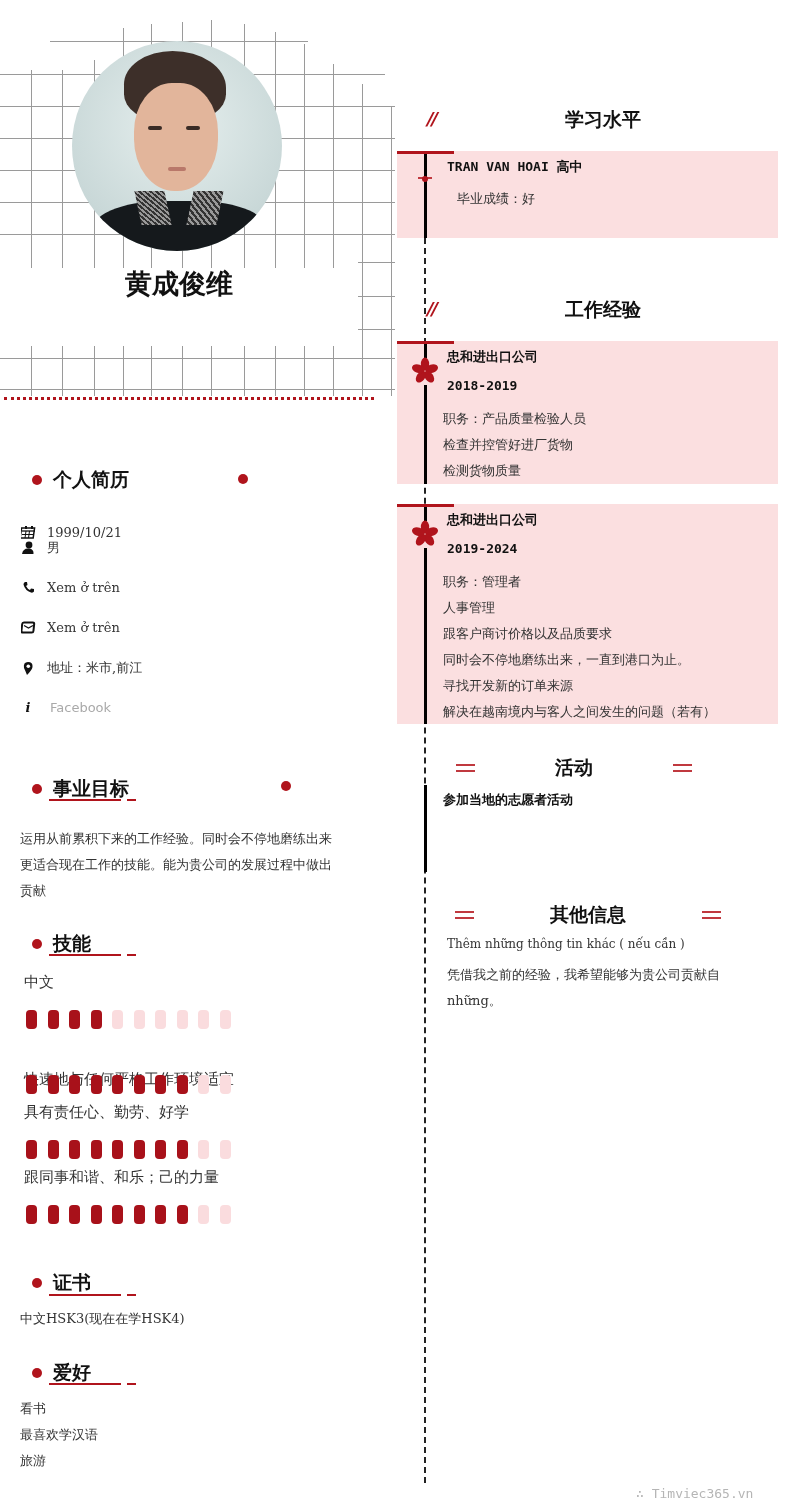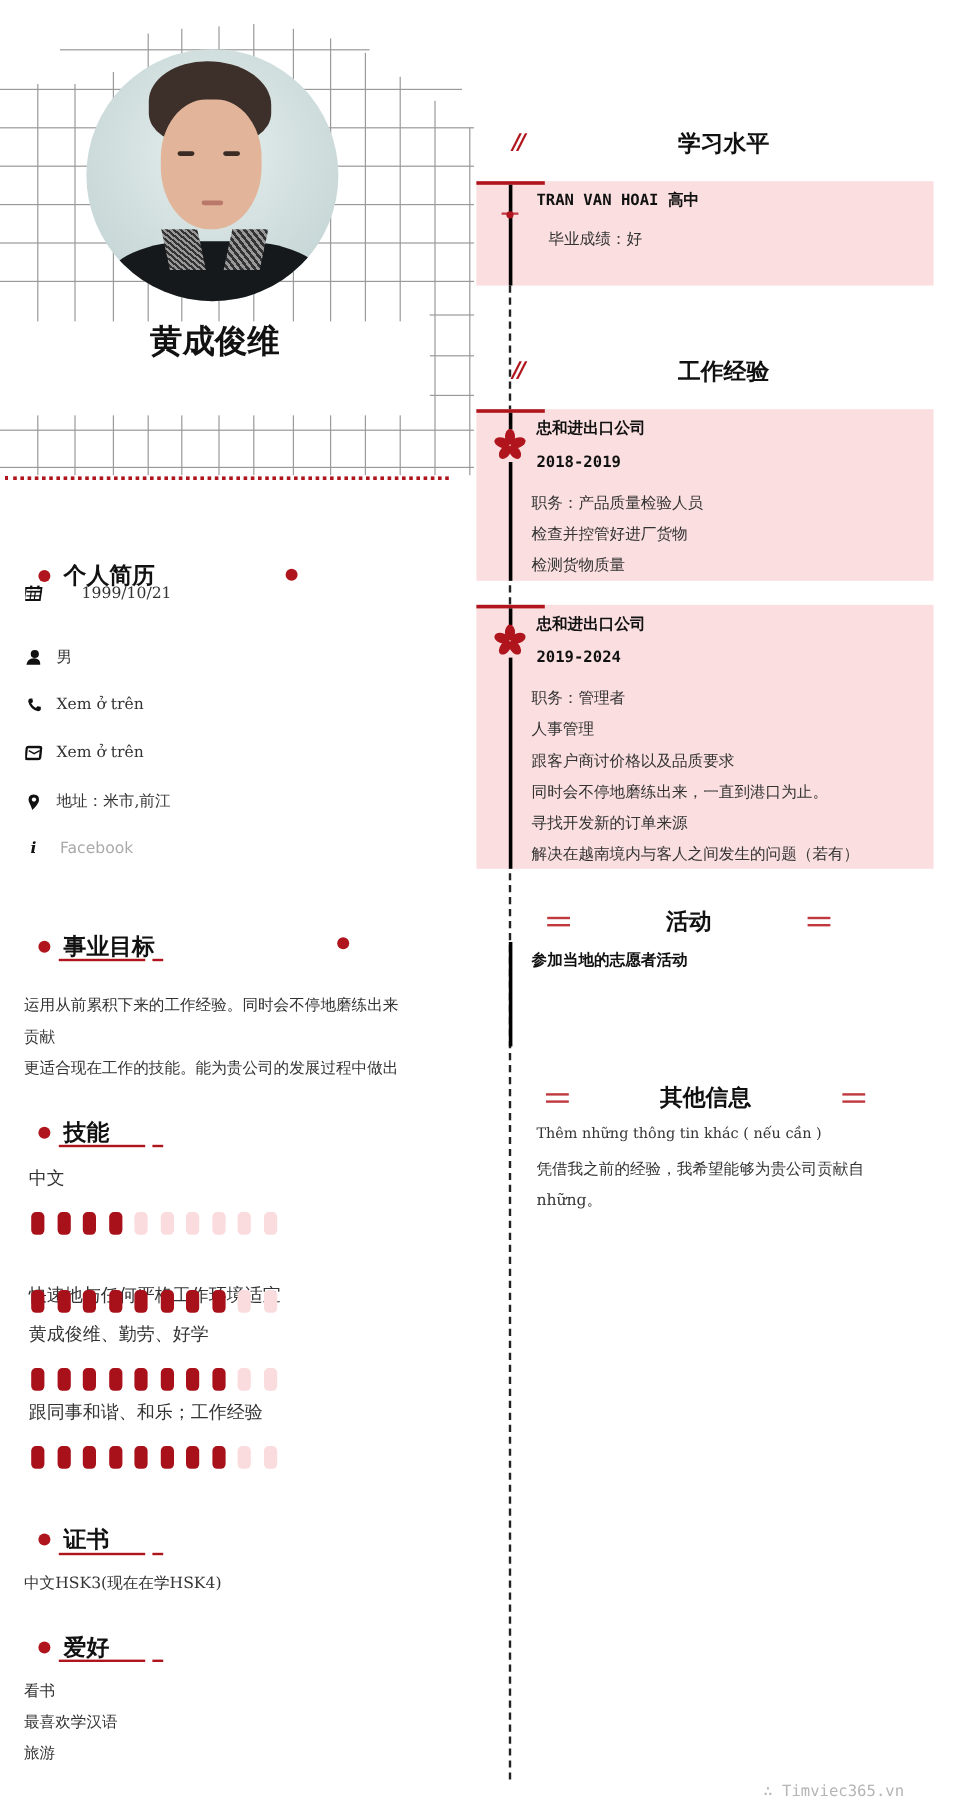--- a/index.html
+++ b/index.html
@@ -122,21 +122,21 @@
 
 <div class="name">黄成俊维</div>
 <div class="dotted-rule"></div>
 
 <div class="sec-head" style="top:467px;">
   <span class="bullet"></span>
   <span class="title">个人简历</span>
 </div>
 <div class="sec-dot" style="left:238px;top:474px;"></div>
 
-<div class="info-row" style="top:486px;gap:21px;">
+<div class="info-row" style="top:524px;">
   <span class="ico">
     <svg width="15" height="14" viewBox="0 0 15 14">
         <rect x="1" y="3" width="13" height="10" fill="none" stroke="#111" stroke-width="1.5" transform="skewX(-8)"></rect>
         <line x1="1" y1="6" x2="14" y2="6" stroke="#111" stroke-width="1.3"></line>
         <line x1="5" y1="6" x2="4" y2="13" stroke="#111"></line>
         <line x1="8.5" y1="6" x2="7.5" y2="13" stroke="#111"></line>
         <line x1="1" y1="9.5" x2="13" y2="9.5" stroke="#111"></line>
         <rect x="4" y="1" width="2" height="3" fill="#111"></rect>
         <rect x="10" y="1" width="2" height="3" fill="#111"></rect>
       </svg>
@@ -186,22 +186,22 @@
 <div class="sec-head" style="top:776px;">
   <span class="bullet"></span>
   <span class="title">事业目标</span>
 </div>
 <div class="sec-underline" style="left:49px;top:799px;width:72px;"></div>
 <div class="sec-underline" style="left:127px;top:799px;width:9px;"></div>
 <div class="sec-dot" style="left:281px;top:781px;"></div>
 
 <div class="para" style="top:826px;">
   <div>运用从前累积下来的工作经验。同时会不停地磨练出来</div>
+  <div>更适合现在工作的技能。能为贵公司的发展过程中做出</div>
   <div>贡献</div>
-  <div>更适合现在工作的技能。能为贵公司的发展过程中做出</div>
 </div>
 
 <div class="sec-head" style="top:931px;">
   <span class="bullet"></span>
   <span class="title">技能</span>
 </div>
 <div class="sec-underline" style="left:49px;top:954px;width:72px;"></div>
 <div class="sec-underline" style="left:127px;top:954px;width:9px;"></div>
 
 <div class="skill-name" style="top:973px;">中文</div>
@@ -225,35 +225,35 @@
     <span class="pill on"></span>
     <span class="pill on"></span>
     <span class="pill on"></span>
     <span class="pill on"></span>
     <span class="pill on"></span>
     <span class="pill on"></span>
     <span class="pill off"></span>
     <span class="pill off"></span>
   </div>
 
-<div class="skill-name" style="top:1103px;">黄成俊维、勤劳、好学</div>
+<div class="skill-name" style="top:1103px;">具有责任心、勤劳、好学</div>
 <div class="bars" style="top:1140px;">
     <span class="pill on"></span>
     <span class="pill on"></span>
     <span class="pill on"></span>
     <span class="pill on"></span>
     <span class="pill on"></span>
     <span class="pill on"></span>
     <span class="pill on"></span>
     <span class="pill on"></span>
     <span class="pill off"></span>
     <span class="pill off"></span>
   </div>
 
-<div class="skill-name" style="top:1168px;">跟同事和谐、和乐；工作经验</div>
+<div class="skill-name" style="top:1168px;">跟同事和谐、和乐；己的力量</div>
 <div class="bars" style="top:1205px;">
     <span class="pill on"></span>
     <span class="pill on"></span>
     <span class="pill on"></span>
     <span class="pill on"></span>
     <span class="pill on"></span>
     <span class="pill on"></span>
     <span class="pill on"></span>
     <span class="pill on"></span>
     <span class="pill off"></span>

